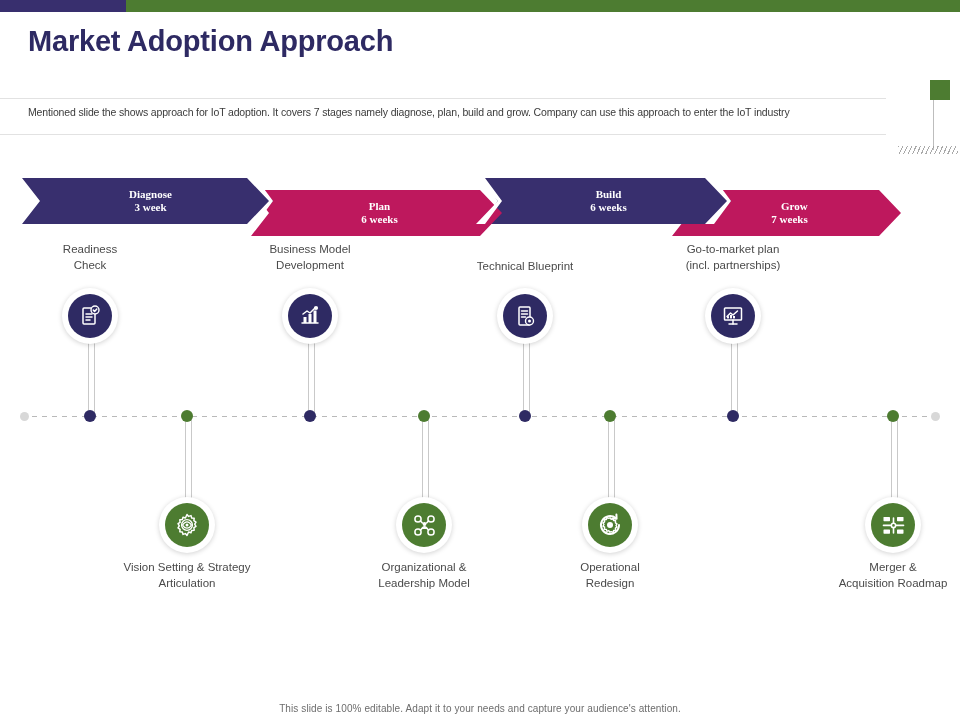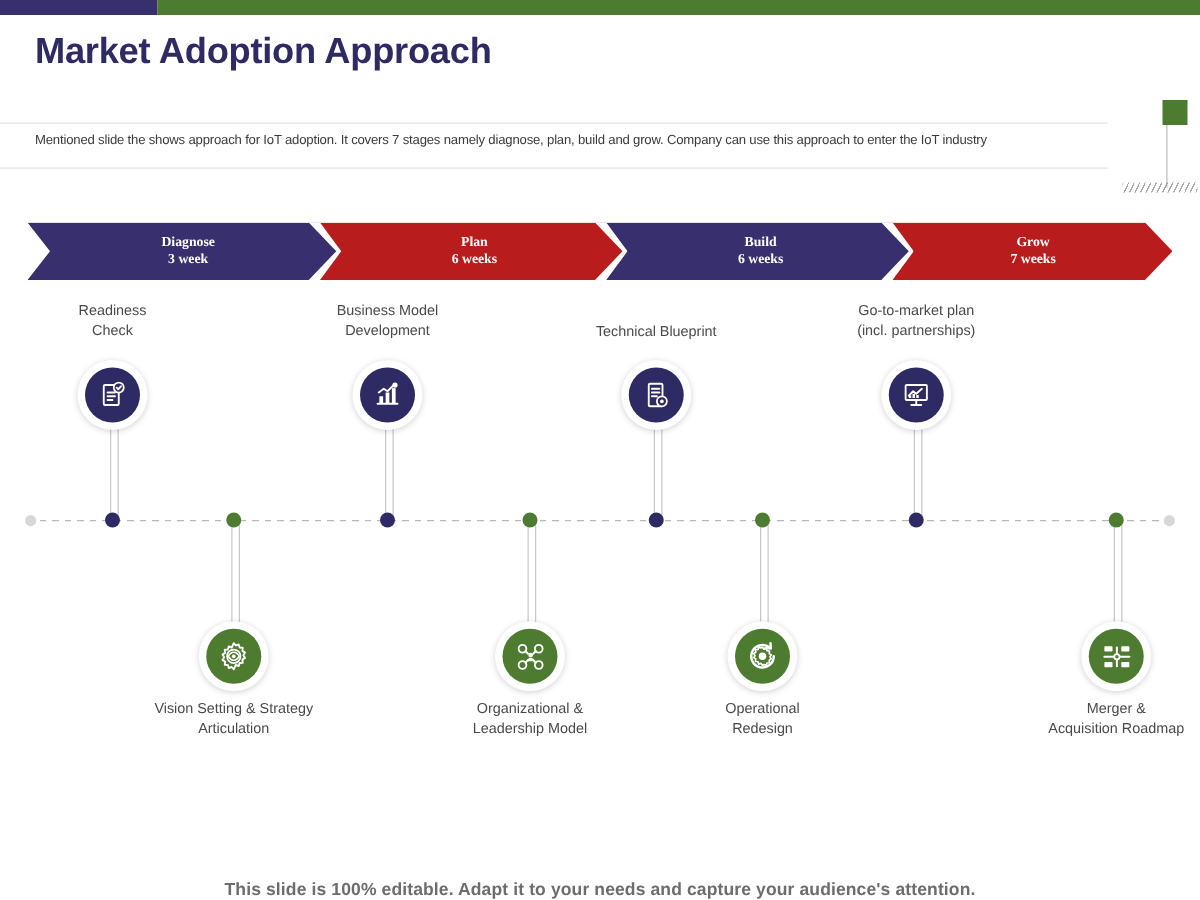--- a/index.html
+++ b/index.html
@@ -46,21 +46,21 @@
   .chev{
     position:absolute;top:0;height:46px;
     display:flex;align-items:center;justify-content:center;
     color:#ffffff;text-align:center;line-height:1.18;
     font-size:11px;font-weight:bold;
   }
   .chev .ct{position:relative;z-index:2;padding-left:6px;}
   .chev .ct .l1{display:block;}
   .chev .ct .l2{display:block;}
   .chev-purple{background:#382f6e;}
-  .chev-green{background:#b91c1c;}
+  .chev-green{background:#be185d;margin-top:12px;}
   
   .chev-shape{
     clip-path:polygon(0 0, calc(100% - 22px) 0, 100% 50%, calc(100% - 22px) 100%, 0 100%, 18px 50%);
   }
   
   .chev-sep{
     position:absolute;top:0;width:26px;height:46px;background:#ffffff;z-index:3;
     clip-path:polygon(0 0, 22px 50%, 0 100%, 9px 100%, 26px 50%, 9px 0);
   }
 
@@ -99,21 +99,21 @@
 
   .lbl{
     position:absolute;text-align:center;
     font-size:11.5px;color:#4a4a4a;line-height:1.35;
     white-space:pre-line;
   }
 
   
   .footer{
     position:absolute;left:0;top:703px;width:960px;text-align:center;
-    font-size:14px;color:#6d6d6d;letter-spacing:.1px;font-weight:bold;
+    font-size:10px;color:#6d6d6d;letter-spacing:.1px;
   }
 </style>
 </head>
 <body>
 
 <div class="slide">
 
   <div class="topbar">
     <div class="topbar-purple"></div>
     <div class="topbar-green"></div>
@@ -144,21 +144,21 @@
         </div>
       </div>
       <div class="chev-sep" style="left: 476px; z-index: 20;"></div>
       <div class="chev chev-shape chev-purple" style="left: 480px; width: 251px; z-index: 2;">
         <div class="ct">
           <span class="l1">Build</span>
           <span class="l2">6 weeks</span>
         </div>
       </div>
       <div class="chev-sep" style="left: 705px; z-index: 20;"></div>
-      <div class="chev chev-shape chev-green" style="left: 709px; width: 229px; z-index: 1;">
+      <div class="chev chev-shape chev-green" style="left: 672px; width: 229px; z-index: 1; text-align: right;">
         <div class="ct">
           <span class="l1">Grow</span>
           <span class="l2">7 weeks</span>
         </div>
       </div>
     </div>
 
   <div class="axis"></div>
   <div class="axis-cap left"></div>
   <div class="axis-cap right"></div>

